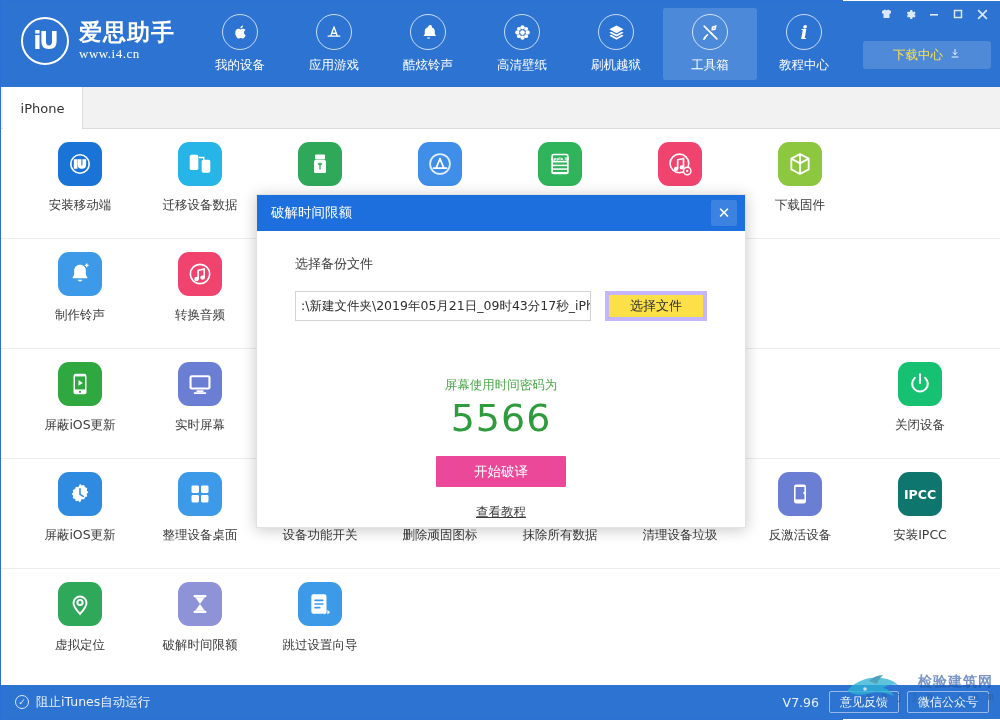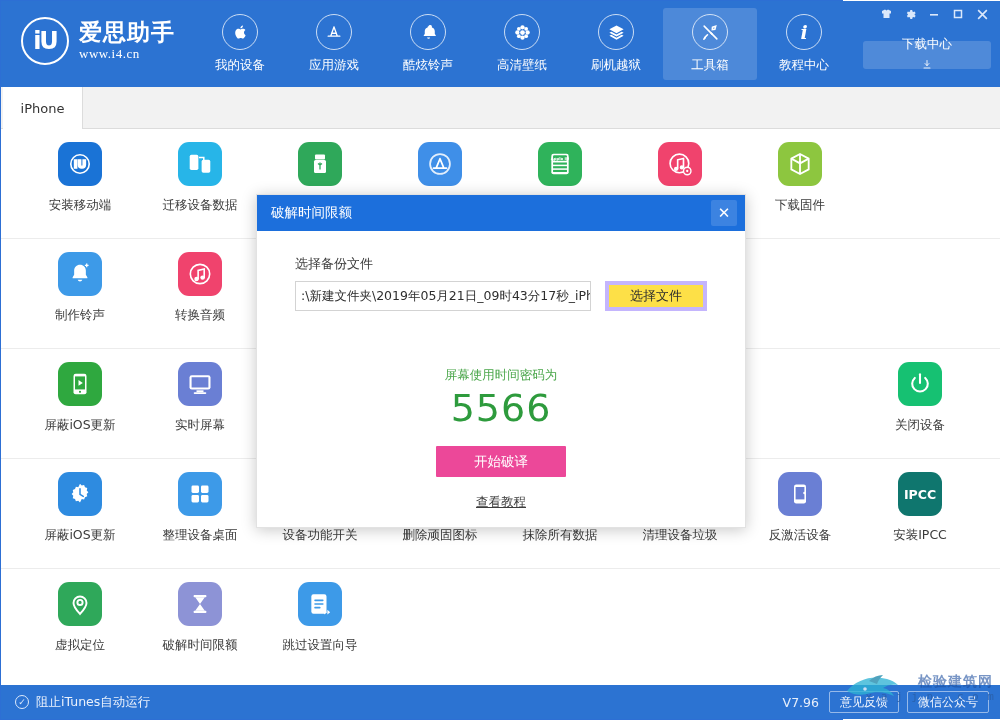--- a/index.html
+++ b/index.html
@@ -60,24 +60,23 @@
   .winbtn {
     width: 22px; height: 20px; display: flex;
     align-items: center; justify-content: center;
     color: #dbe8fb; cursor: pointer; font-size: 12px;
   }
 
   .dlbtn {
     position: absolute; right: 10px; top: 40px;
     width: 128px; height: 28px; border-radius: 3px;
     background: rgba(255,255,255,0.17);
-    color: #ffffff; font-size: 12.5px;
+    color: #fde047; font-size: 12.5px;
     display: flex; align-items: center; justify-content: center; gap: 6px;
     cursor: pointer;
-    flex-direction: column;
   }
 
   
   .tabstrip {
     position: absolute; left: 0; top: 86px; width: 1000px; height: 42px;
     background: #f2f2f2; border-bottom: 1px solid #dcdcdc;
   }
   .tab {
     position: absolute; left: 2px; top: 0; width: 80px; height: 42px;
     background: #ffffff; border-right: 1px solid #dcdcdc;
@@ -168,21 +167,21 @@
     align-items: center; padding: 0 8px 0 14px;
   }
   .modal-title-text { color: #ffffff; font-size: 13.5px; }
   .modal-close {
     margin-left: auto; width: 26px; height: 26px;
     display: flex; align-items: center; justify-content: center;
     color: #ffffff; font-size: 15px; cursor: pointer;
     background: rgba(255,255,255,0.14); border-radius: 2px;
   }
   .modal-body { position: relative; padding: 24px 38px 0 38px; }
-  .field-label { font-size: 13px; color: #3c3c3c; margin-bottom: 8px; }
+  .field-label { font-size: 13px; color: #3c3c3c; margin-bottom: 18px; }
   .field-row { display: flex; align-items: stretch; gap: 14px; }
   .path-input {
     flex: 1; height: 30px; border: 1px solid #d3d3d3;
     padding: 0 5px; font-size: 12.5px; color: #2e2e2e;
     font-family: "DejaVu Sans", "Liberation Sans", sans-serif;
     display: flex; align-items: center;
     overflow: hidden; white-space: nowrap;
     background: #fff;
   }
   .choose-btn {

